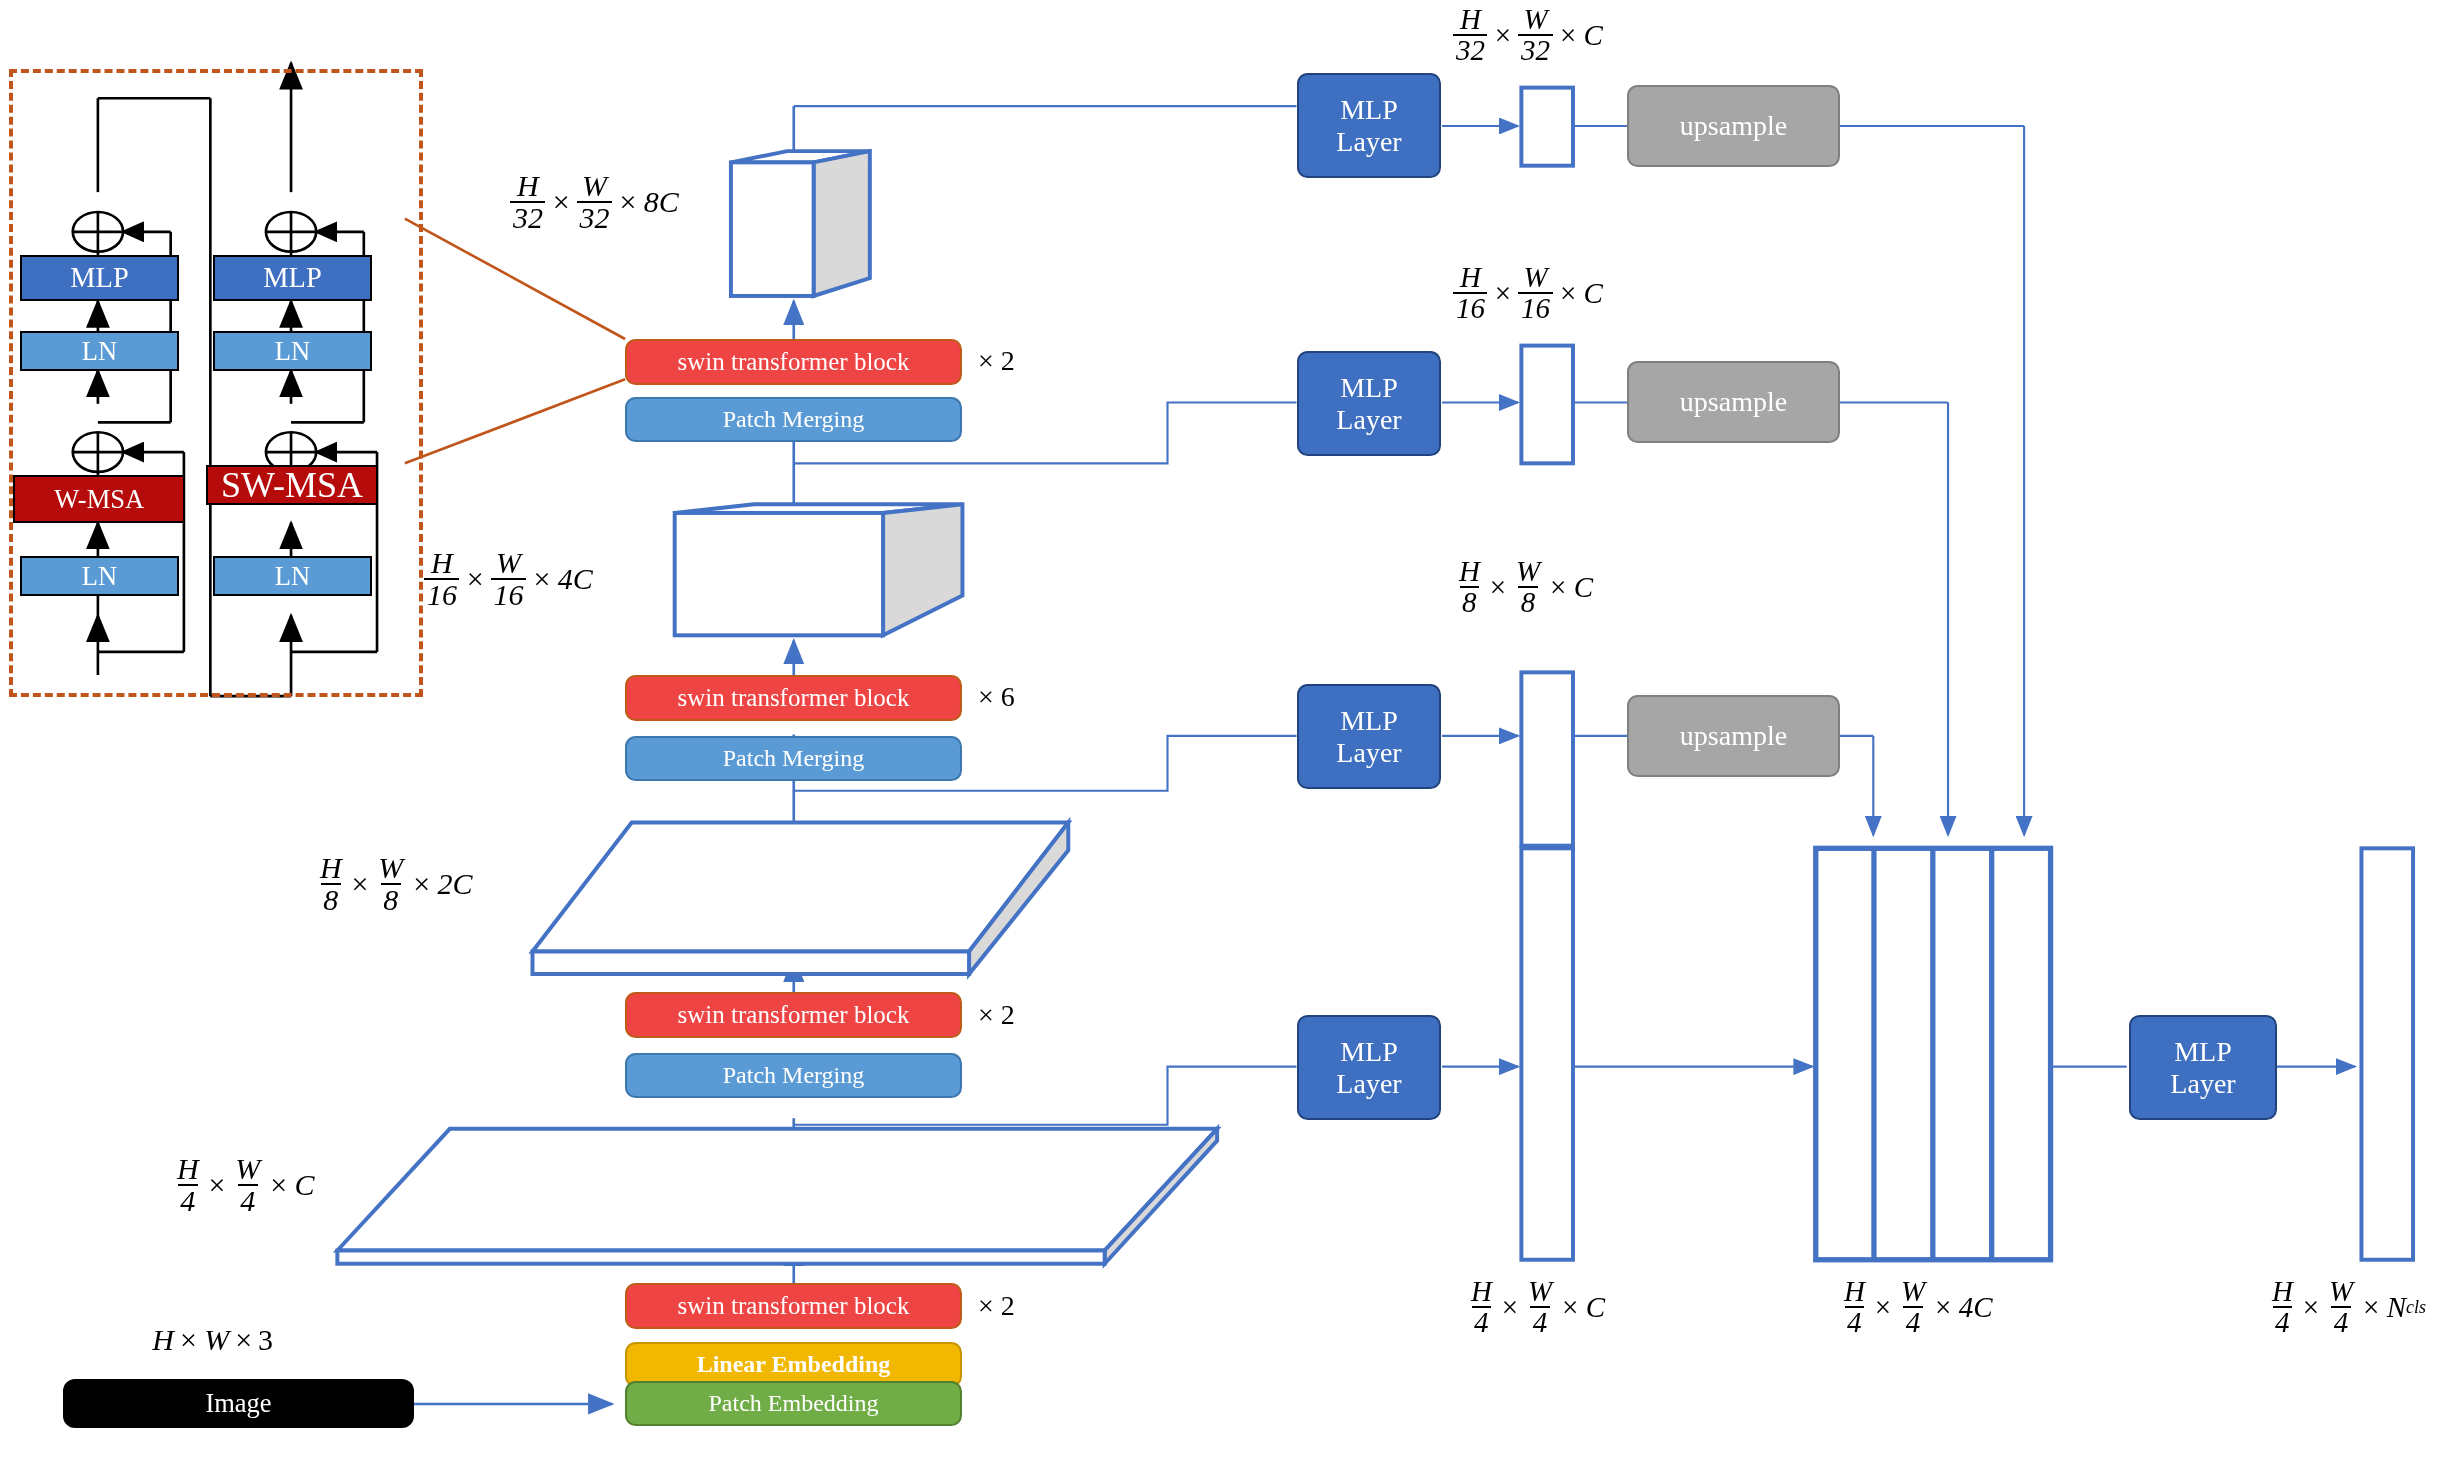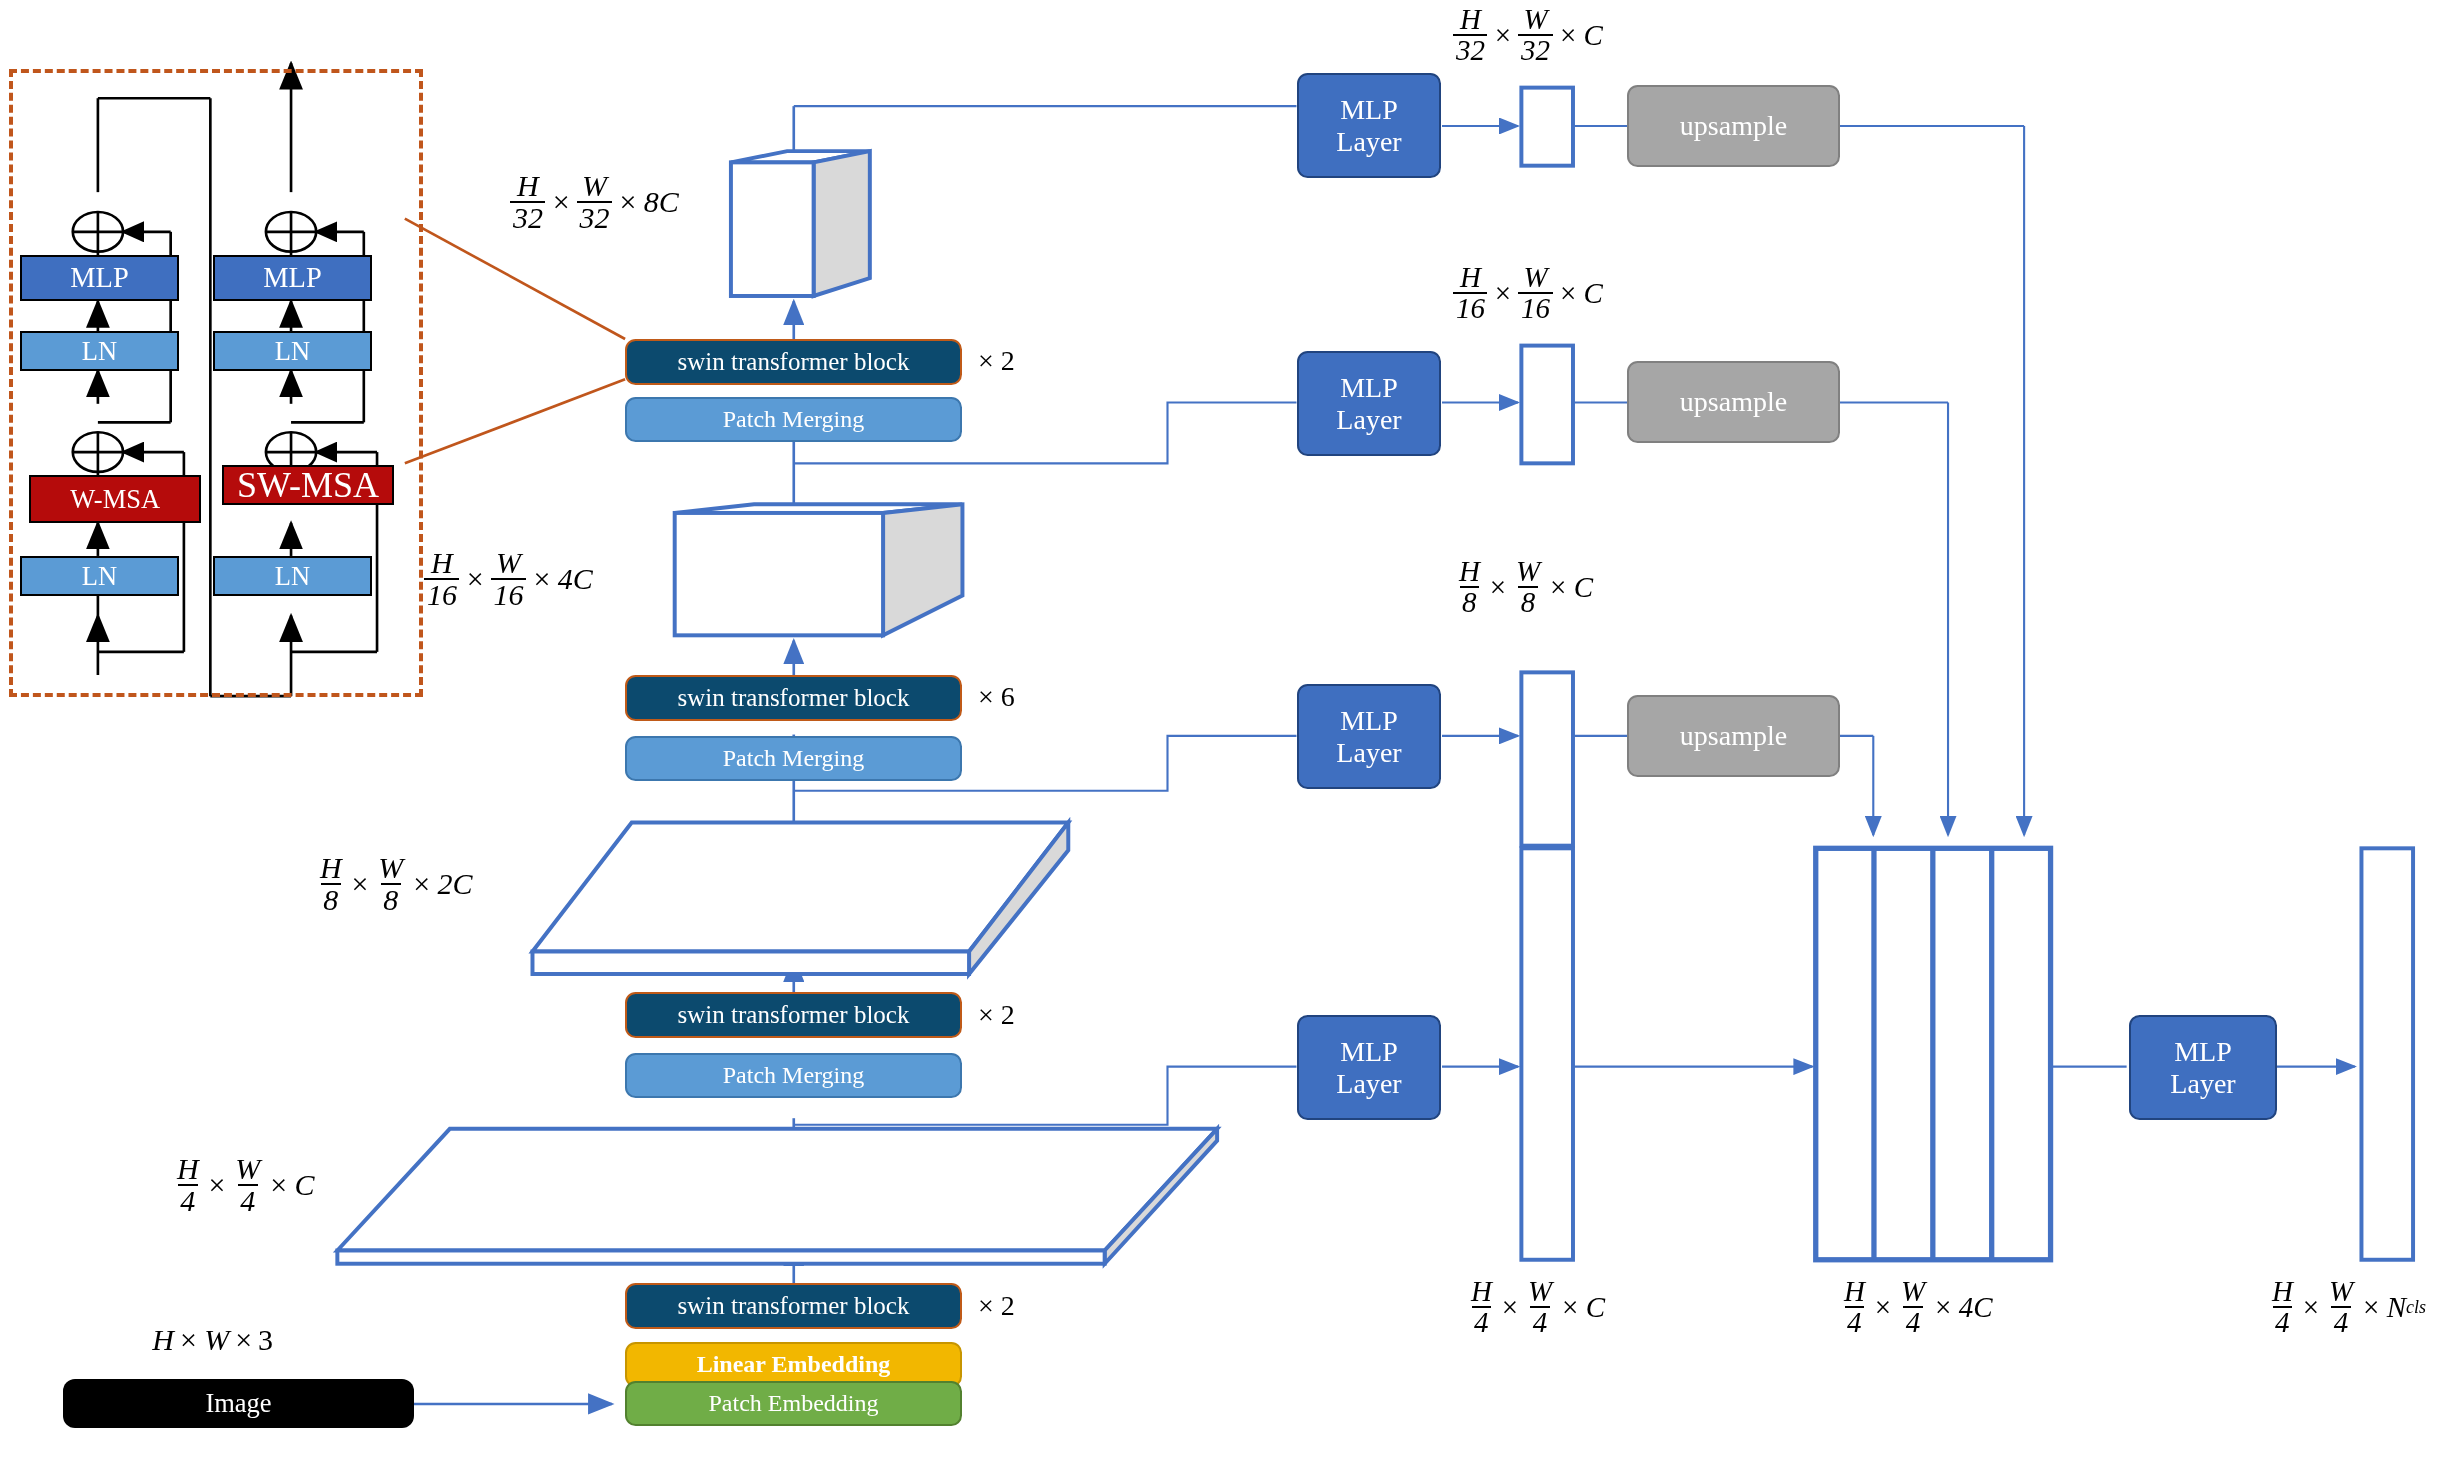--- a/index.html
+++ b/index.html
@@ -5,35 +5,35 @@
 <style>
   html,body{margin:0;padding:0;background:#ffffff;}
   body{font-family:"Liberation Serif", serif;}
   #root{position:relative;width:2462px;height:1481px;background:#fff;overflow:hidden;}
   svg.layer{position:absolute;left:0;top:0;width:2462px;height:1481px;pointer-events:none;}
 
   
   .rbox{position:absolute;display:flex;align-items:center;justify-content:center;
         border-radius:10.6px;color:#ffffff;text-align:center;line-height:1.12;
         font-family:"Liberation Serif", serif;box-sizing:border-box;}
-  .rbox.orange{background:#0c4a6e;border:2px solid #C05A18;}
+  .rbox.orange{background:#ef4444;border:2px solid #C05A18;}
   .rbox.blue  {background:#5B9BD5;border:2px solid #3C77AE;}
   .rbox.dblue {background:#3F6FC0;border:2px solid #21447F;}
   .rbox.gold  {background:#F2B700;border:2px solid #C79500;font-weight:bold;}
   .rbox.green {background:#70AD47;border:2px solid #52812F;}
   .rbox.grey  {background:#A6A6A6;border:2px solid #808080;}
   .rbox.black {background:#000000;border:none;border-radius:12px;}
 
   
   .sbox{position:absolute;display:flex;align-items:center;justify-content:center;
         border:2px solid #000;color:#fff;font-family:"Liberation Serif", serif;
         box-sizing:border-box;}
   .sbox.mlp{background:#3F6FC0;}
   .sbox.ln {background:#5B9BD5;}
-  .sbox.msa{background:#B50B0B;margin-left:16px;}
+  .sbox.msa{background:#B50B0B;}
   .times{position:absolute;color:#000;font-family:"Liberation Serif", serif;white-space:nowrap;}
 
   
   .dashbox{position:absolute;border:4.6px dashed #C0561C;box-sizing:border-box;}
 
   
   .math{position:absolute;display:flex;align-items:center;font-style:italic;
         font-family:"Liberation Serif", serif;color:#000;white-space:nowrap;}
   .frac{display:inline-flex;flex-direction:column;align-items:center;justify-content:center;
         line-height:1.0;margin:0 1.3px;}

